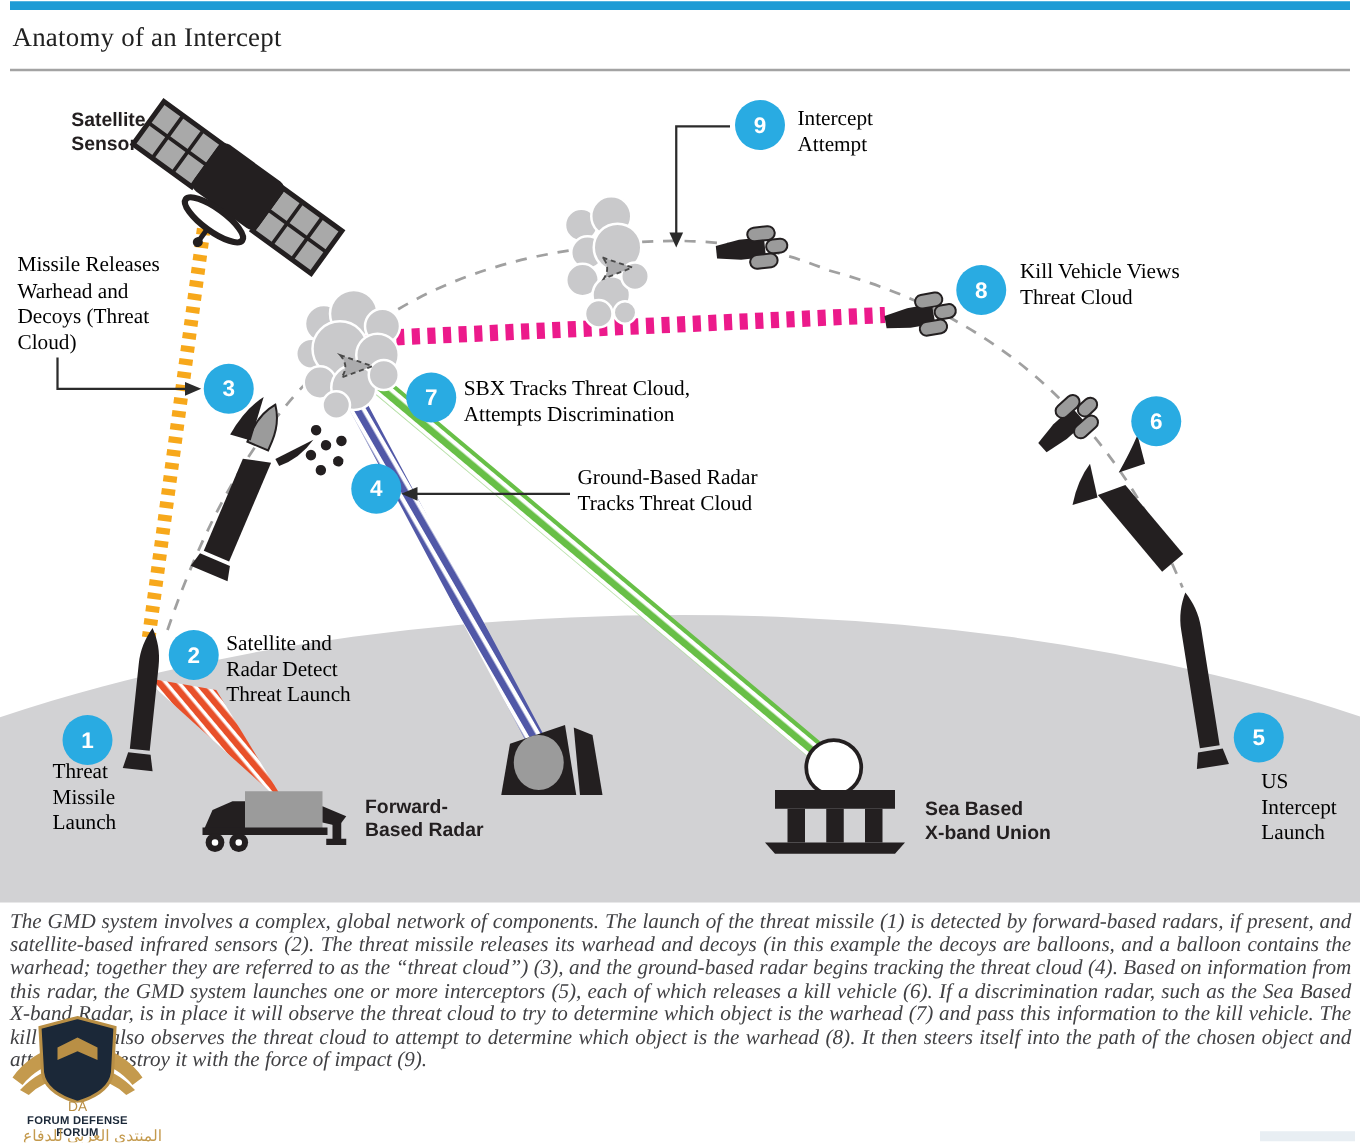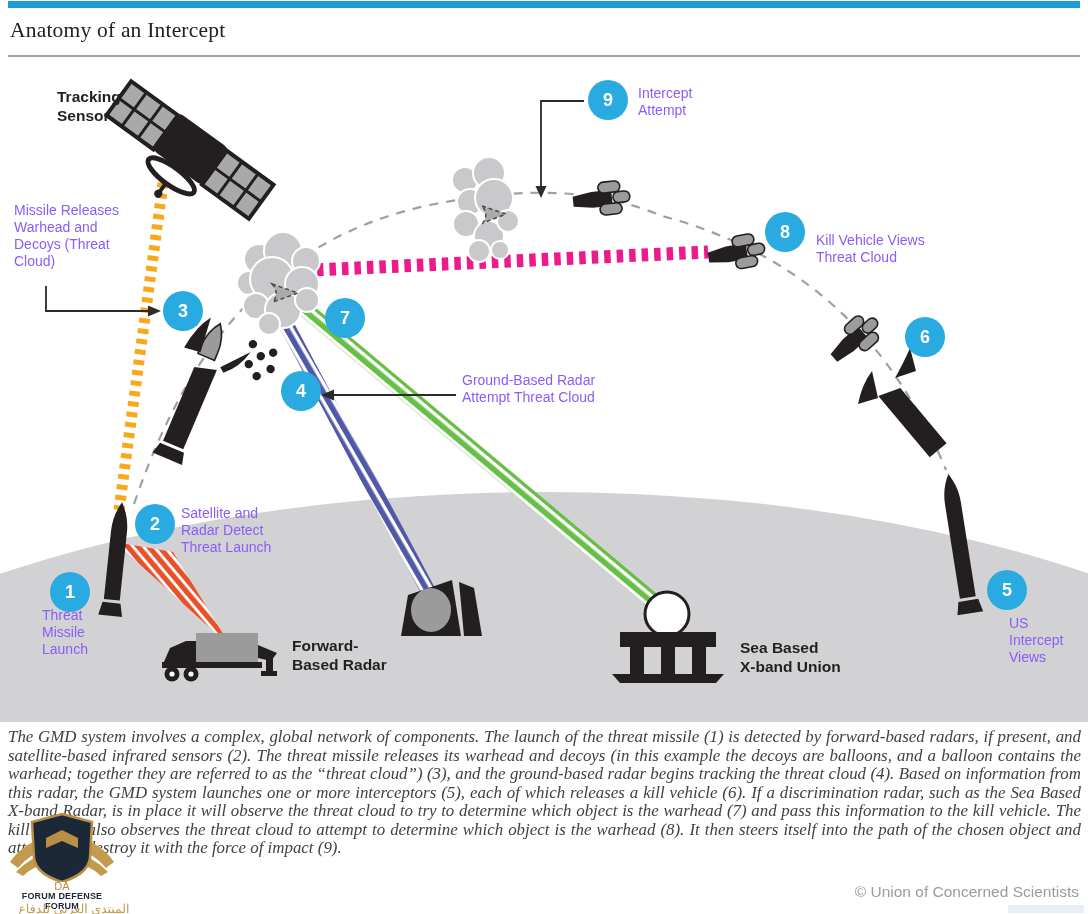--- a/index.html
+++ b/index.html
@@ -6,22 +6,22 @@
   .page{position:relative;width:1088px;height:914px;background:#fff;overflow:hidden;
         font-family:"Liberation Sans",sans-serif;}
   .topbar{position:absolute;left:8px;top:1px;width:1072px;height:7px;background:#1d9bd5;}
   .title{position:absolute;left:10px;top:18px;font-family:"Liberation Serif",serif;
          font-size:21.5px;color:#212121;letter-spacing:.2px;}
   .rule{position:absolute;left:8px;top:55px;width:1072px;height:1.5px;background:#a3a3a3;}
   .diagram-svg{position:absolute;left:0;top:0;width:1088px;height:914px;}
   .num{position:absolute;width:40px;height:40px;border-radius:50%;background:#29abe2;
        color:#fff;font-weight:bold;font-size:18px;display:flex;align-items:center;
        justify-content:center;z-index:3;}
-  .lbl{position:absolute;white-space:pre-line;font-family:Liberation Sans, sans-serif;
-       font-size:14px;line-height:1.22;color:#8b5cf6;z-index:3;}
+  .lbl{position:absolute;white-space:pre-line;font-family:Liberation Serif, serif;
+       font-size:17px;line-height:1.22;color:#000000;z-index:3;}
   .eq{position:absolute;white-space:pre-line;font-family:"Liberation Sans",sans-serif;
       font-weight:bold;font-size:15.5px;line-height:1.22;color:#231f20;z-index:3;}
   .caption{position:absolute;left:8px;top:728px;width:1073px;font-family:"Liberation Serif",serif;
            font-style:italic;font-size:16.9px;line-height:18.5px;color:#414144;
            text-align:justify;z-index:2;}
   .credit{position:absolute;right:9px;top:883px;font-size:15.5px;color:#9b9b9b;z-index:2;}
   .watermark{position:absolute;left:4px;top:810px;width:160px;z-index:5;}
   .wm-svg{display:block;margin-left:0;}
   .wm-da{position:absolute;left:0;top:70px;width:116px;text-align:center;
          color:#b98f45;font-weight:normal;font-size:11px;}
@@ -205,39 +205,40 @@
 Missile
 Launch</div>
   <div class="lbl" style="left:14px;top:202px">Missile Releases
 Warhead and
 Decoys (Threat
 Cloud)</div>
   <div class="lbl" style="left:181px;top:505px">Satellite and
 Radar Detect
 Threat Launch</div>
   <div class="lbl" style="left:462px;top:372px">Ground-Based Radar
-Attempt Threat Cloud</div>
+Tracks Threat Cloud</div>
   <div class="lbl" style="left:1009px;top:615px">US
 Intercept
-Views</div>
-  <div class="lbl" style="left:816px;top:232px">Kill Vehicle Views
+Launch</div>
+  <div class="lbl" style="left:371px;top:301px">SBX Tracks Threat Cloud,
+Attempts Discrimination</div>
+  <div class="lbl" style="left:816px;top:207px">Kill Vehicle Views
 Threat Cloud</div>
   <div class="lbl" style="left:638px;top:85px">Intercept
 Attempt</div>
 
-  <div class="eq" style="left:57px;top:88px">Tracking
+  <div class="eq" style="left:57px;top:88px">Satellite
 Sensor</div>
   <div class="eq" style="left:292px;top:637px">Forward-
 Based Radar</div>
   <div class="eq" style="left:740px;top:639px">Sea Based
 X-band Union</div>
 
   <div class="caption">The GMD system involves a complex, global network of components. The launch of the threat missile (1) is detected by forward-based radars, if present, and satellite-based infrared sensors (2). The threat missile releases its warhead and decoys (in this example the decoys are balloons, and a balloon contains the warhead; together they are referred to as the “threat cloud”) (3), and the ground-based radar begins tracking the threat cloud (4). Based on information from this radar, the GMD system launches one or more interceptors (5), each of which releases a kill vehicle (6). If a discrimination radar, such as the Sea Based X-band Radar, is in place it will observe the threat cloud to try to determine which object is the warhead (7) and pass this information to the kill vehicle. The kill vehicle also observes the threat cloud to attempt to determine which object is the warhead (8). It then steers itself into the path of the chosen object and attempts to destroy it with the force of impact (9).</div>
 
-  <div class="credit">© Union of Concerned Scientists</div>
 
   <div class="watermark">
     <svg class="wm-svg" width="116" height="72" viewBox="0 0 116 72">
       <path d="M6,52 Q20,32 44,27 L46,39 Q26,43 14,58 Z" fill="#c49a4d"></path>
       <path d="M12,62 Q27,46 46,43 L47,53 Q30,55 19,66 Z" fill="#c49a4d"></path>
       <path d="M110,52 Q96,32 72,27 L70,39 Q90,43 102,58 Z" fill="#c49a4d"></path>
       <path d="M104,62 Q89,46 70,43 L69,53 Q86,55 97,66 Z" fill="#c49a4d"></path>
       <path d="M58,4 L88,12 L86,48 Q84,64 58,72 Q32,64 30,48 L28,12 Z" fill="#1b2838" stroke="#b98f45" stroke-width="2.5"></path>
       <path d="M42,28 L58,20 L74,28 L74,38 L58,31 L42,38 Z" fill="#b98f45"></path>
     </svg>

